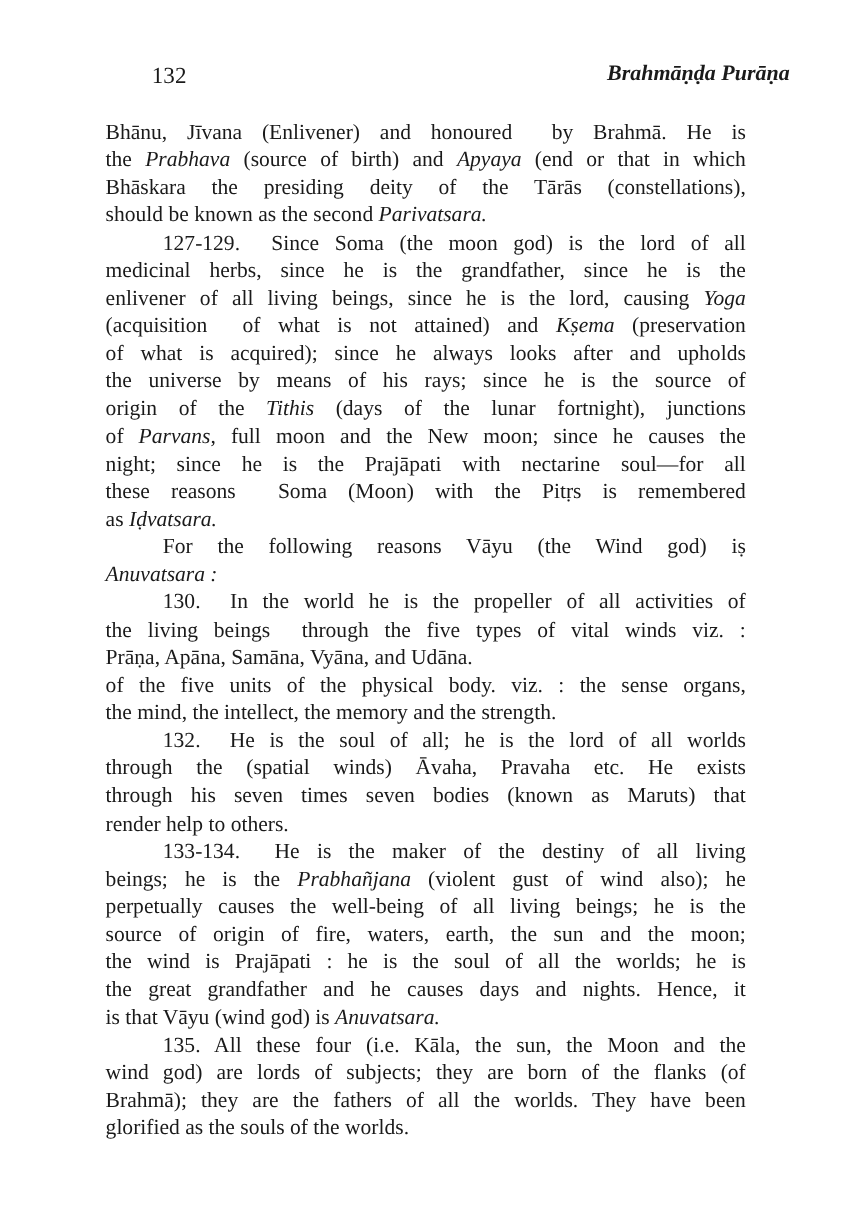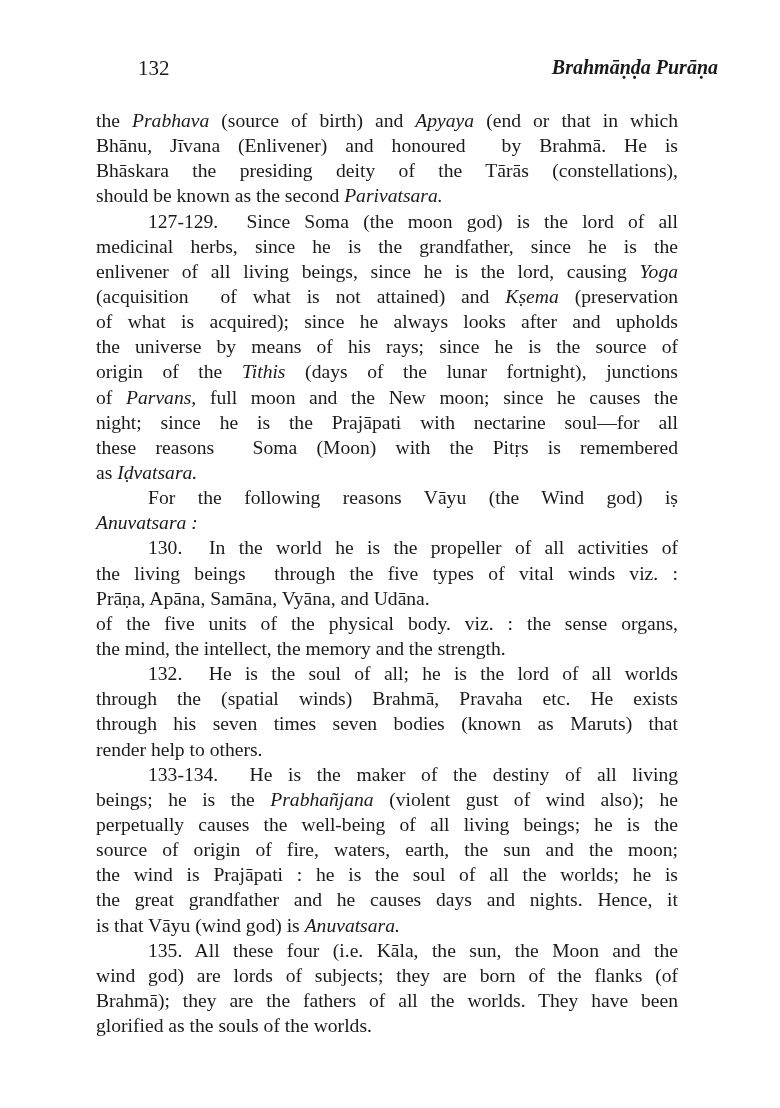--- a/index.html
+++ b/index.html
@@ -24,22 +24,22 @@
 </style>
 </head>
 <body>
 
 <div class="page">
   <div class="header">
     <span class="page-number">132</span>
     <span class="running-title">Brahmāṇḍa Purāṇa</span>
   </div>
   <div class="body-text" id="body-text">
+      <div class="line"><span>Bhānu, Jīvana (Enlivener) and honoured  by Brahmā. He is</span></div>
       <div class="line"><span>the </span><i>Prabhava</i><span> (source of birth) and </span><i>Apyaya</i><span> (end or that in which</span></div>
-      <div class="line"><span>Bhānu, Jīvana (Enlivener) and honoured  by Brahmā. He is</span></div>
       <div class="line"><span>Bhāskara the presiding deity of the Tārās (constellations),</span></div>
       <div class="line last"><span>should be known as the second </span><i>Parivatsara.</i></div>
       <div class="line indent"><span>127-129.  Since Soma (the moon god) is the lord of all</span></div>
       <div class="line"><span>medicinal herbs, since he is the grandfather, since he is the</span></div>
       <div class="line"><span>enlivener of all living beings, since he is the lord, causing </span><i>Yoga</i></div>
       <div class="line"><span>(acquisition  of what is not attained) and </span><i>Kṣema</i><span> (preservation</span></div>
       <div class="line"><span>of what is acquired); since he always looks after and upholds</span></div>
       <div class="line"><span>the universe by means of his rays; since he is the source of</span></div>
       <div class="line"><span>origin of the </span><i>Tithis</i><span> (days of the lunar fortnight), junctions</span></div>
       <div class="line"><span>of </span><i>Parvans,</i><span> full moon and the New moon; since he causes the</span></div>
@@ -47,21 +47,21 @@
       <div class="line"><span>these reasons  Soma (Moon) with the Pitṛs is remembered</span></div>
       <div class="line last"><span>as </span><i>Iḍvatsara.</i></div>
       <div class="line indent"><span>For the following reasons Vāyu (the Wind god) iṣ</span></div>
       <div class="line last"><i>Anuvatsara :</i></div>
       <div class="line indent"><span>130.  In the world he is the propeller of all activities of</span></div>
       <div class="line"><span>the living beings  through the five types of vital winds viz. :</span></div>
       <div class="line last"><span>Prāṇa, Apāna, Samāna, Vyāna, and Udāna.</span></div>
       <div class="line"><span>of the five units of the physical body. viz. : the sense organs,</span></div>
       <div class="line last"><span>the mind, the intellect, the memory and the strength.</span></div>
       <div class="line indent"><span>132.  He is the soul of all; he is the lord of all worlds</span></div>
-      <div class="line"><span>through the (spatial winds) Brahmā, Pravaha etc. He exists</span></div>
+      <div class="line"><span>through the (spatial winds) Āvaha, Pravaha etc. He exists</span></div>
       <div class="line"><span>through his seven times seven bodies (known as Maruts) that</span></div>
       <div class="line last"><span>render help to others.</span></div>
       <div class="line indent"><span>133-134.  He is the maker of the destiny of all living</span></div>
       <div class="line"><span>beings; he is the </span><i>Prabhañjana</i><span> (violent gust of wind also); he</span></div>
       <div class="line"><span>perpetually causes the well-being of all living beings; he is the</span></div>
       <div class="line"><span>source of origin of fire, waters, earth, the sun and the moon;</span></div>
       <div class="line"><span>the wind is Prajāpati : he is the soul of all the worlds; he is</span></div>
       <div class="line"><span>the great grandfather and he causes days and nights. Hence, it</span></div>
       <div class="line last"><span>is that Vāyu (wind god) is </span><i>Anuvatsara.</i></div>
       <div class="line indent"><span>135. All these four (i.e. Kāla, the sun, the Moon and the</span></div>

